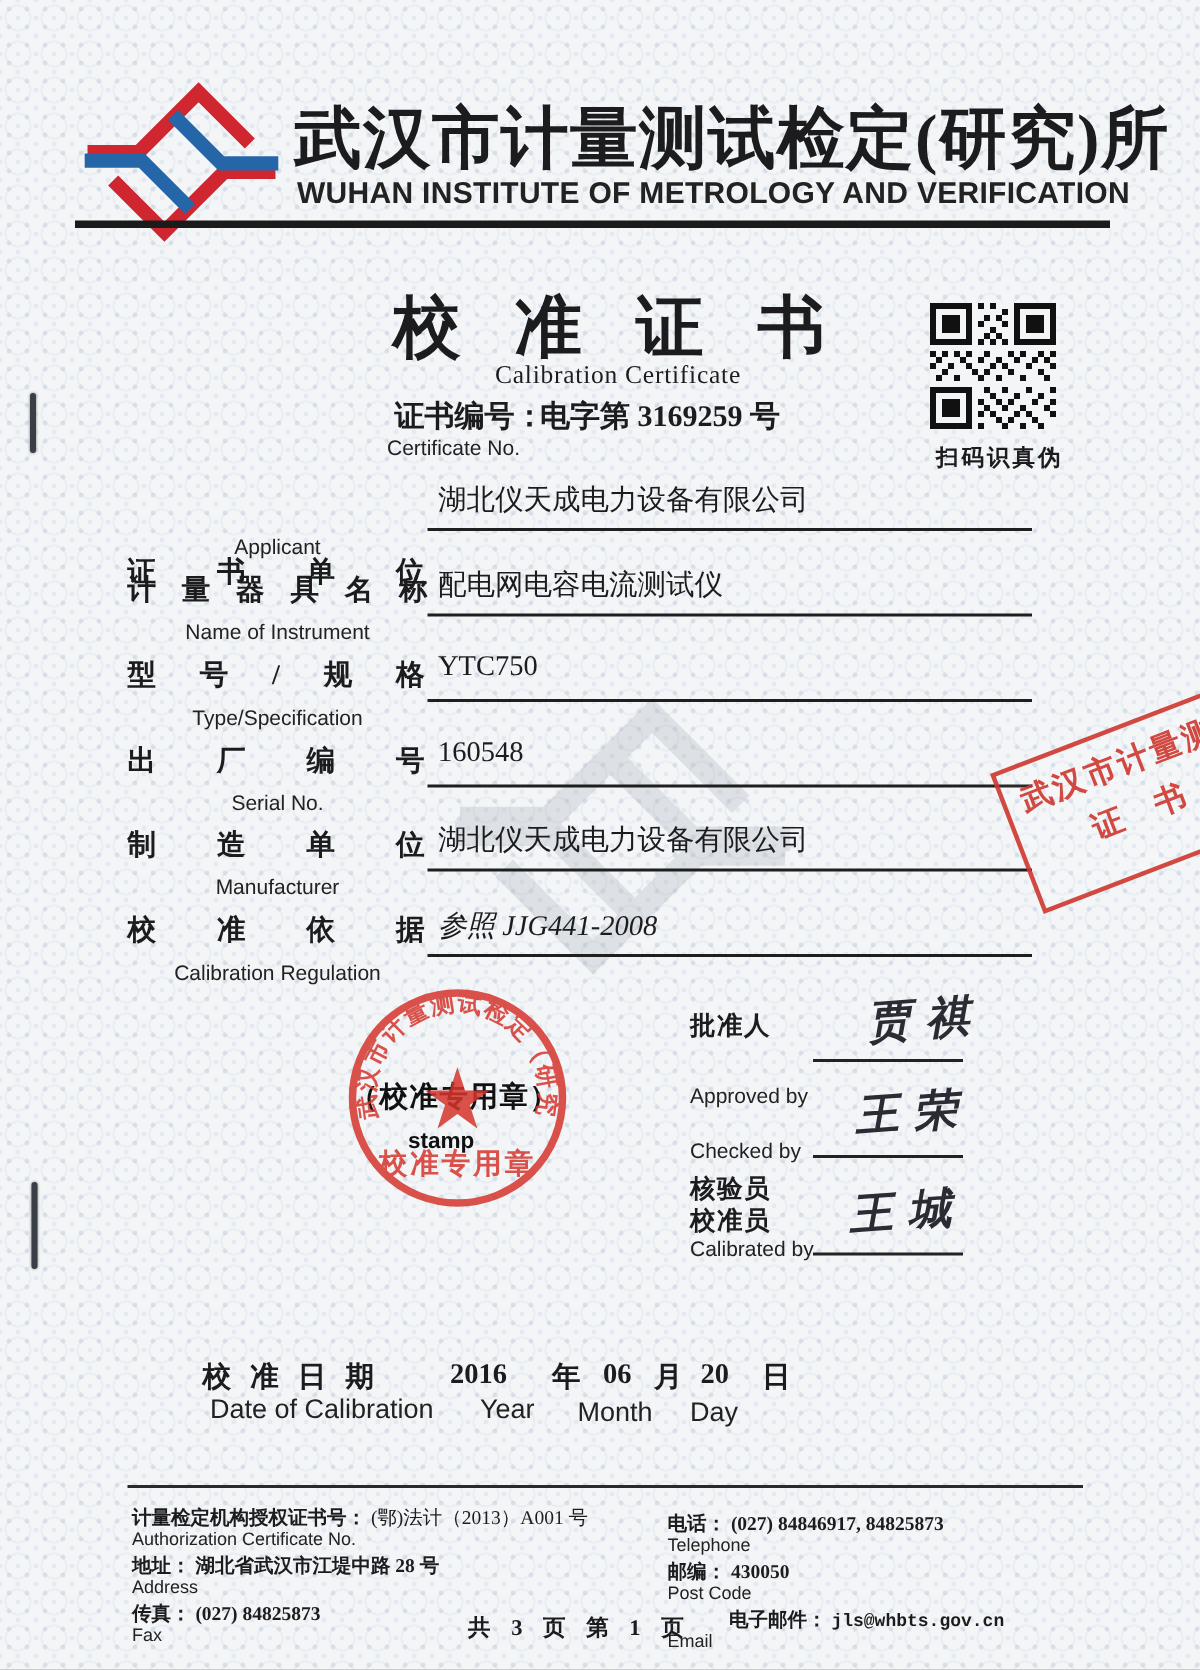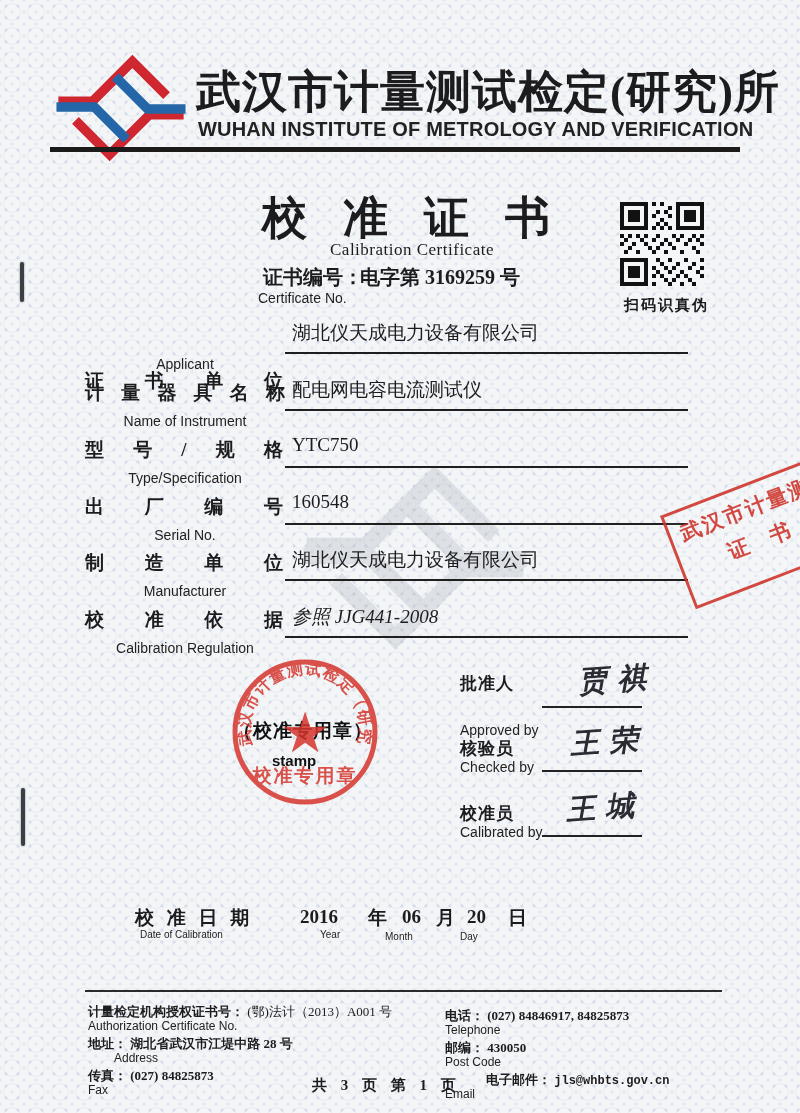--- a/index.html
+++ b/index.html
@@ -27,21 +27,21 @@
   .f-cn{width:200px;font-size:19px;font-weight:700;text-align:justify;text-align-last:justify;white-space:nowrap;letter-spacing:2px;}
   .f-en{width:200px;text-align:center;font-size:14px;font-family:"Liberation Sans","DejaVu Sans",sans-serif;color:#222;}
   .f-val{font-size:19px;white-space:nowrap;}
   .f-line{height:2px;background:#1f1f1f;}
   .sig-cn{font-size:17px;font-weight:700;letter-spacing:1px;}
   .sig-en{font-size:14px;font-family:"Liberation Sans","DejaVu Sans",sans-serif;color:#222;}
   .sig-hand{font-size:29px;font-style:italic;font-weight:600;letter-spacing:10px;color:#2b2b33;transform:rotate(-4deg);white-space:nowrap;}
   .sig-line{height:2px;background:#222;}
   .date-cn{font-size:19px;font-weight:700;white-space:nowrap;letter-spacing:4px;}
   .date-num{font-size:19px;font-weight:700;text-align:right;}
-  .date-en{font-size:10px;font-family:"Liberation Sans","DejaVu Sans",sans-serif;color:#222;}
+  .date-en{font-size:18px;font-family:"Liberation Sans","DejaVu Sans",sans-serif;color:#222;}
   .ft-cn{font-size:13px;font-weight:700;white-space:nowrap;}
   .ft-val{font-weight:400;}
   .ft-en{font-size:12px;font-family:"Liberation Sans","DejaVu Sans",sans-serif;color:#222;white-space:nowrap;}
   .ft-mono{font-family:"Liberation Mono","DejaVu Sans Mono",monospace;font-weight:700;font-size:12px;}
   .page-info{font-size:15px;font-weight:700;letter-spacing:5px;white-space:nowrap;}
   .stamp-printed{font-size:19px;font-weight:700;letter-spacing:1px;white-space:nowrap;color:#111;}
   .stamp-printed-en{font-size:15px;font-weight:700;font-family:"Liberation Sans","DejaVu Sans",sans-serif;color:#111;}
   .edge-stamp{
     border:3px solid #cf372e;color:#cf372e;
     transform:rotate(-21deg);transform-origin:0 0;
@@ -141,21 +141,21 @@
     </text>
     <text x="75" y="95" text-anchor="middle" font-size="56" fill="#d5352c">★</text>
     <text x="75" y="125" text-anchor="middle" font-size="19" font-weight="700" letter-spacing="2" fill="#d5352c">校准专用章</text>
   </svg>
 
   <div class="abs sig-cn" style="left:460px;top:672px;">批准人</div>
   <div class="abs sig-en" style="left:460px;top:694px;margin-top:28px;">Approved by</div>
   <div class="abs sig-hand" style="left:578px;top:660px;">贾祺</div>
   <div class="abs sig-line" style="left:542px;top:706px;width:100px;"></div>
 
-  <div class="abs sig-cn" style="left:460px;top:737px;text-align:right;">核验员</div>
+  <div class="abs sig-cn" style="left:460px;top:781px;text-align:right;">核验员</div>
   <div class="abs sig-en" style="left:460px;top:759px;">Checked by</div>
   <div class="abs sig-hand" style="left:570px;top:722px;">王荣</div>
   <div class="abs sig-line" style="left:542px;top:770px;width:100px;"></div>
 
   <div class="abs sig-cn" style="left:460px;top:802px;">校准员</div>
   <div class="abs sig-en" style="left:460px;top:824px;">Calibrated by</div>
   <div class="abs sig-hand" style="left:566px;top:788px;">王城</div>
   <div class="abs sig-line" style="left:542px;top:835px;width:100px;"></div>
 
   <div class="abs date-cn" style="left:135px;top:905px;">校 准 日 期</div>
@@ -174,21 +174,21 @@
 
   <div class="abs ft-cn" style="left:88px;top:1003px;">
     <span>计量检定机构授权证书号：</span>
     <span class="ft-val">(鄂)法计（2013）A001 号</span>
   </div>
   <div class="abs ft-en" style="left:88px;top:1019px;">Authorization Certificate No.</div>
   <div class="abs ft-cn" style="left:88px;top:1035px;">
     <span>地址：</span>
     <span>湖北省武汉市江堤中路 28 号</span>
   </div>
-  <div class="abs ft-en" style="left:88px;top:1051px;margin-left:26px;">Address</div>
+  <div class="abs ft-en" style="left:88px;top:1051px;">Address</div>
   <div class="abs ft-cn" style="left:88px;top:1067px;">
     <span>传真：</span>
     <span>(027) 84825873</span>
   </div>
   <div class="abs ft-en" style="left:88px;top:1083px;">Fax</div>
 
   <div class="abs ft-cn" style="left:445px;top:1007px;">
     <span>电话：</span>
     <span>(027) 84846917, 84825873</span>
   </div>

